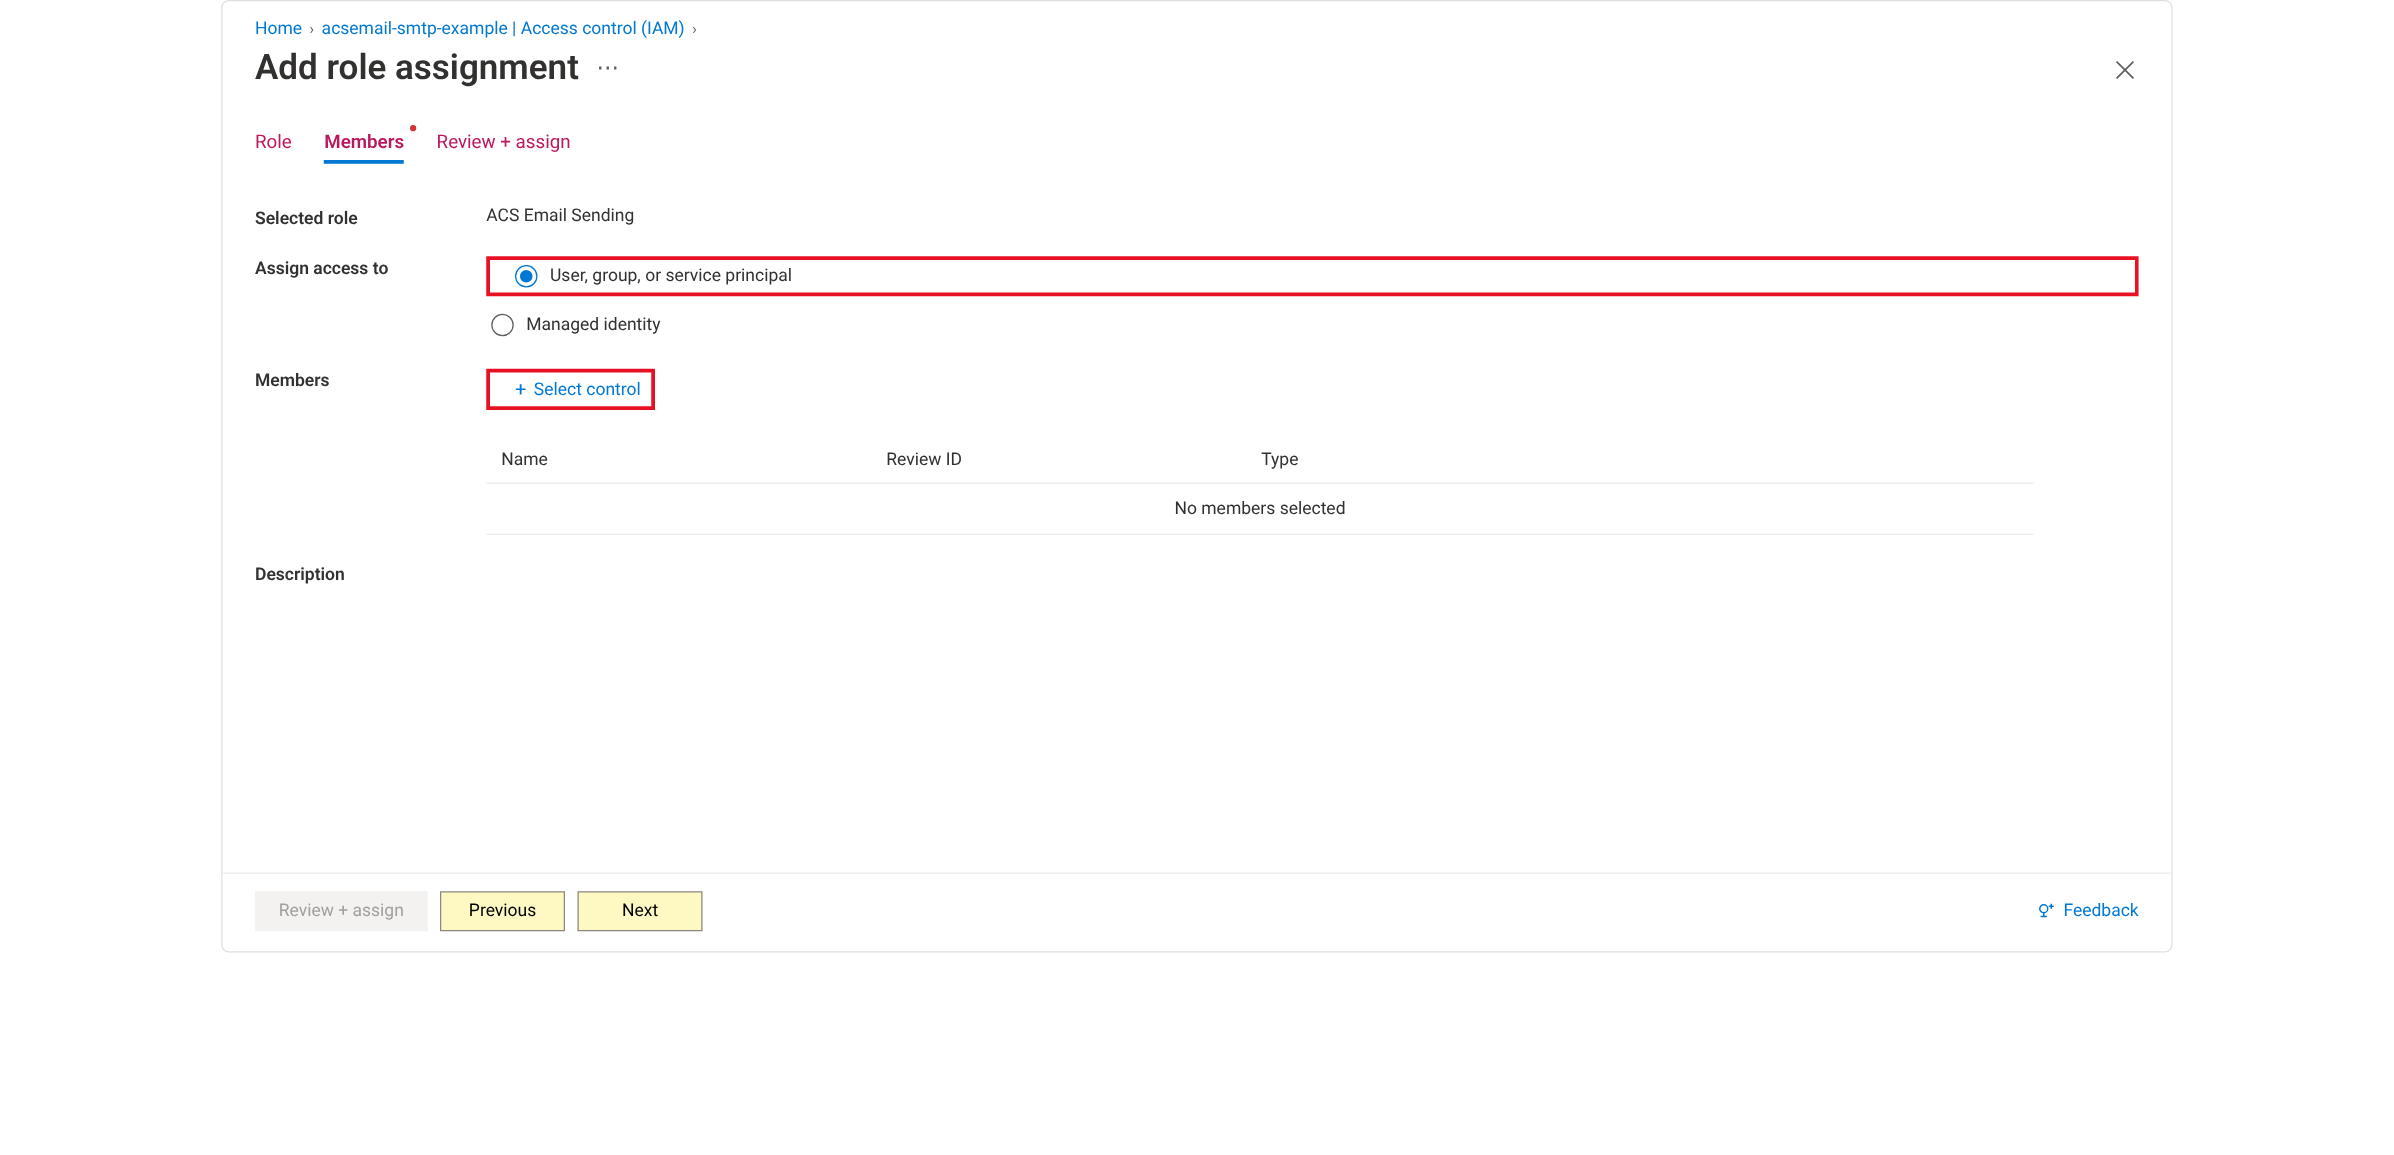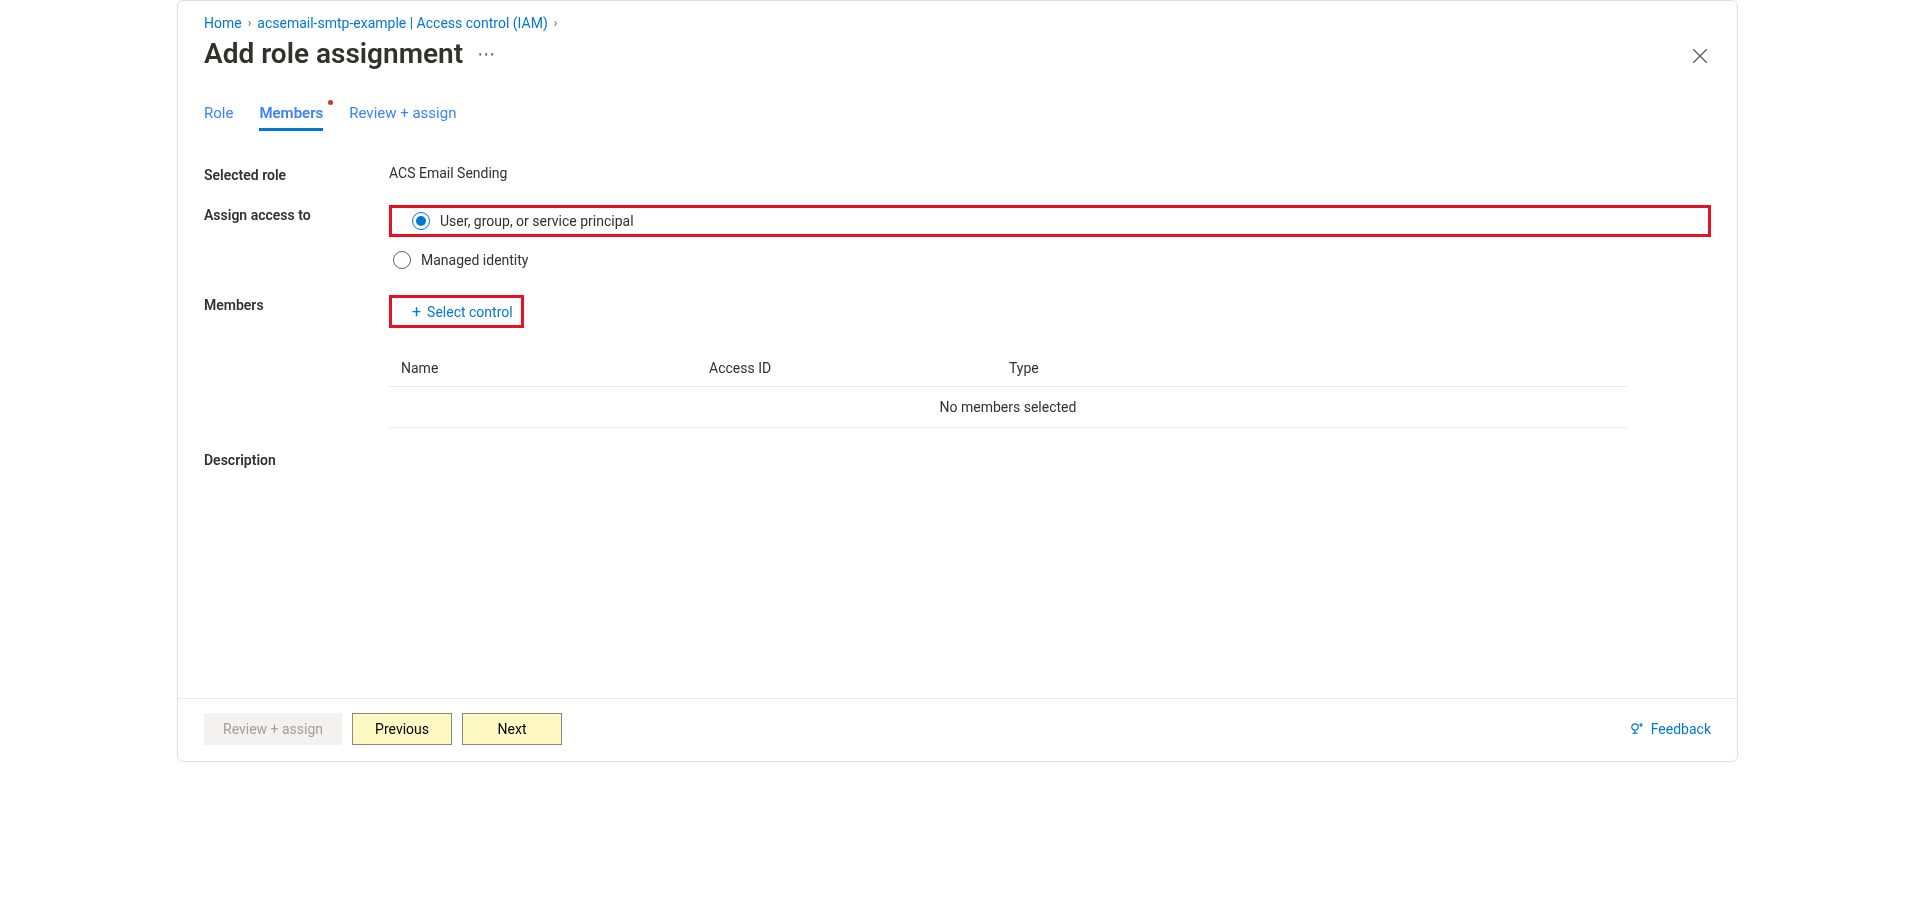--- a/index.html
+++ b/index.html
@@ -61,21 +61,21 @@
     color: #605e5c;
   }
   .close-btn svg { width: 18px; height: 18px; }
   .tabs {
     display: flex;
     gap: 26px;
     margin-bottom: 34px;
   }
   .tab {
     font-size: 15px;
-    color: #3b82f6;
+    color: #be185d;
     padding-bottom: 6px;
     cursor: pointer;
     position: relative;
   }
   .tab.active {
     font-weight: 600;
     border-bottom: 3px solid #0078d4;
   }
   .tab .dot {
     position: absolute;
@@ -268,21 +268,21 @@
         <div class="highlight-box">
           <div class="select-members-btn">
             <span class="plus">+</span>
             <span>Select control</span>
           </div>
         </div>
 
         <div class="members-table">
           <div class="thead">
             <div class="col-name">Name</div>
-            <div class="col-id">Access ID</div>
+            <div class="col-id">Review ID</div>
             <div class="col-type">Type</div>
           </div>
           <div class="empty">No members selected</div>
         </div>
       </div>
     </div>
 
     <div class="row">
       <div class="label">Description</div>
     </div>

